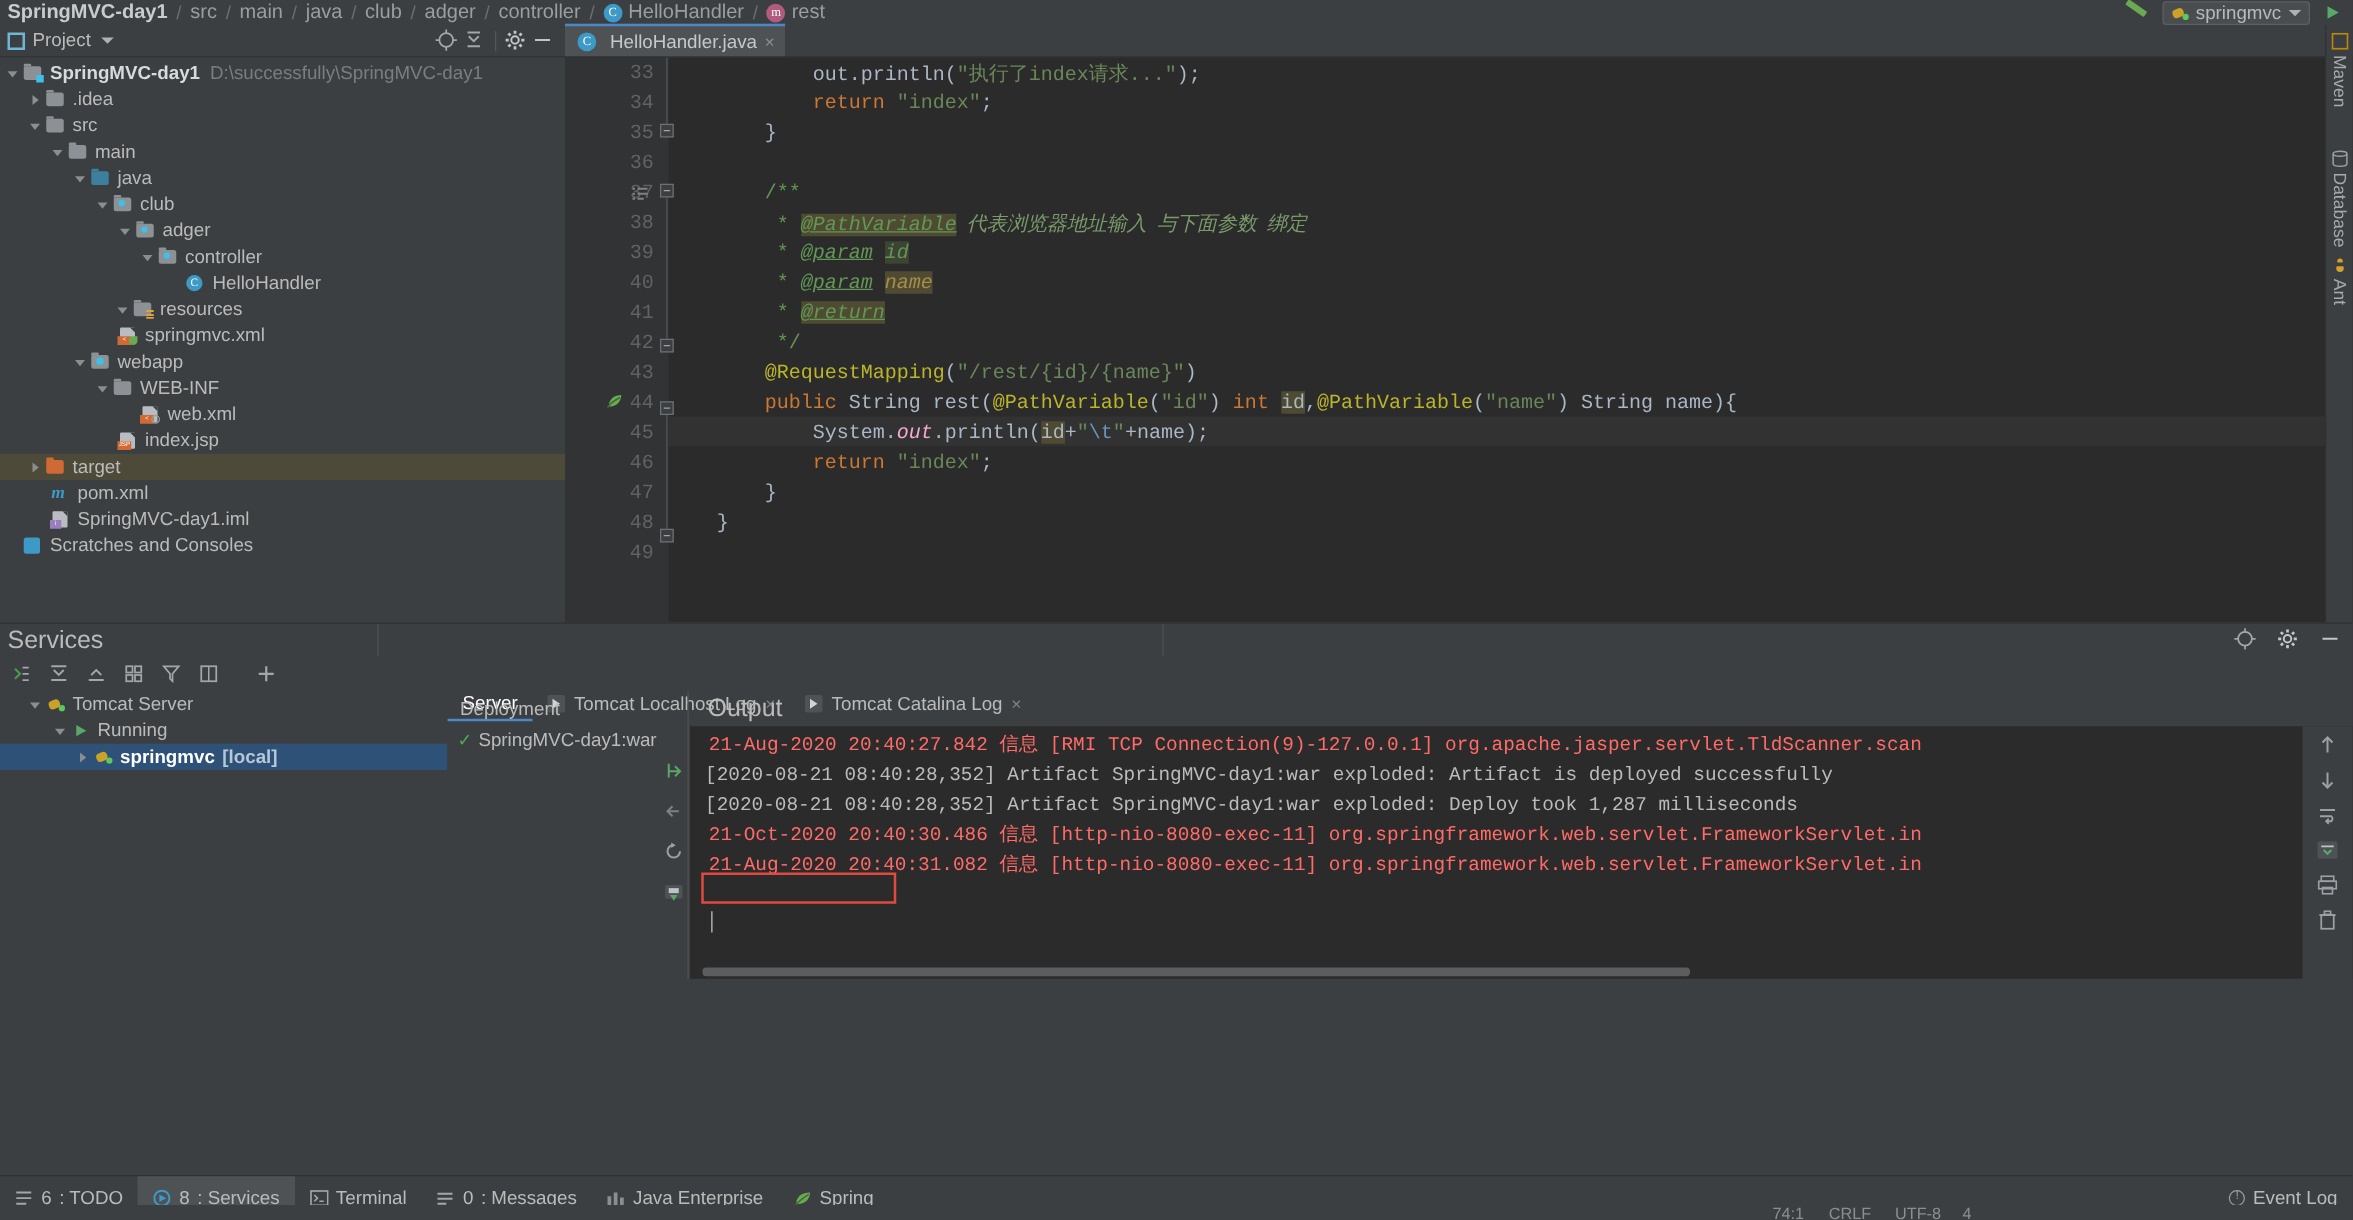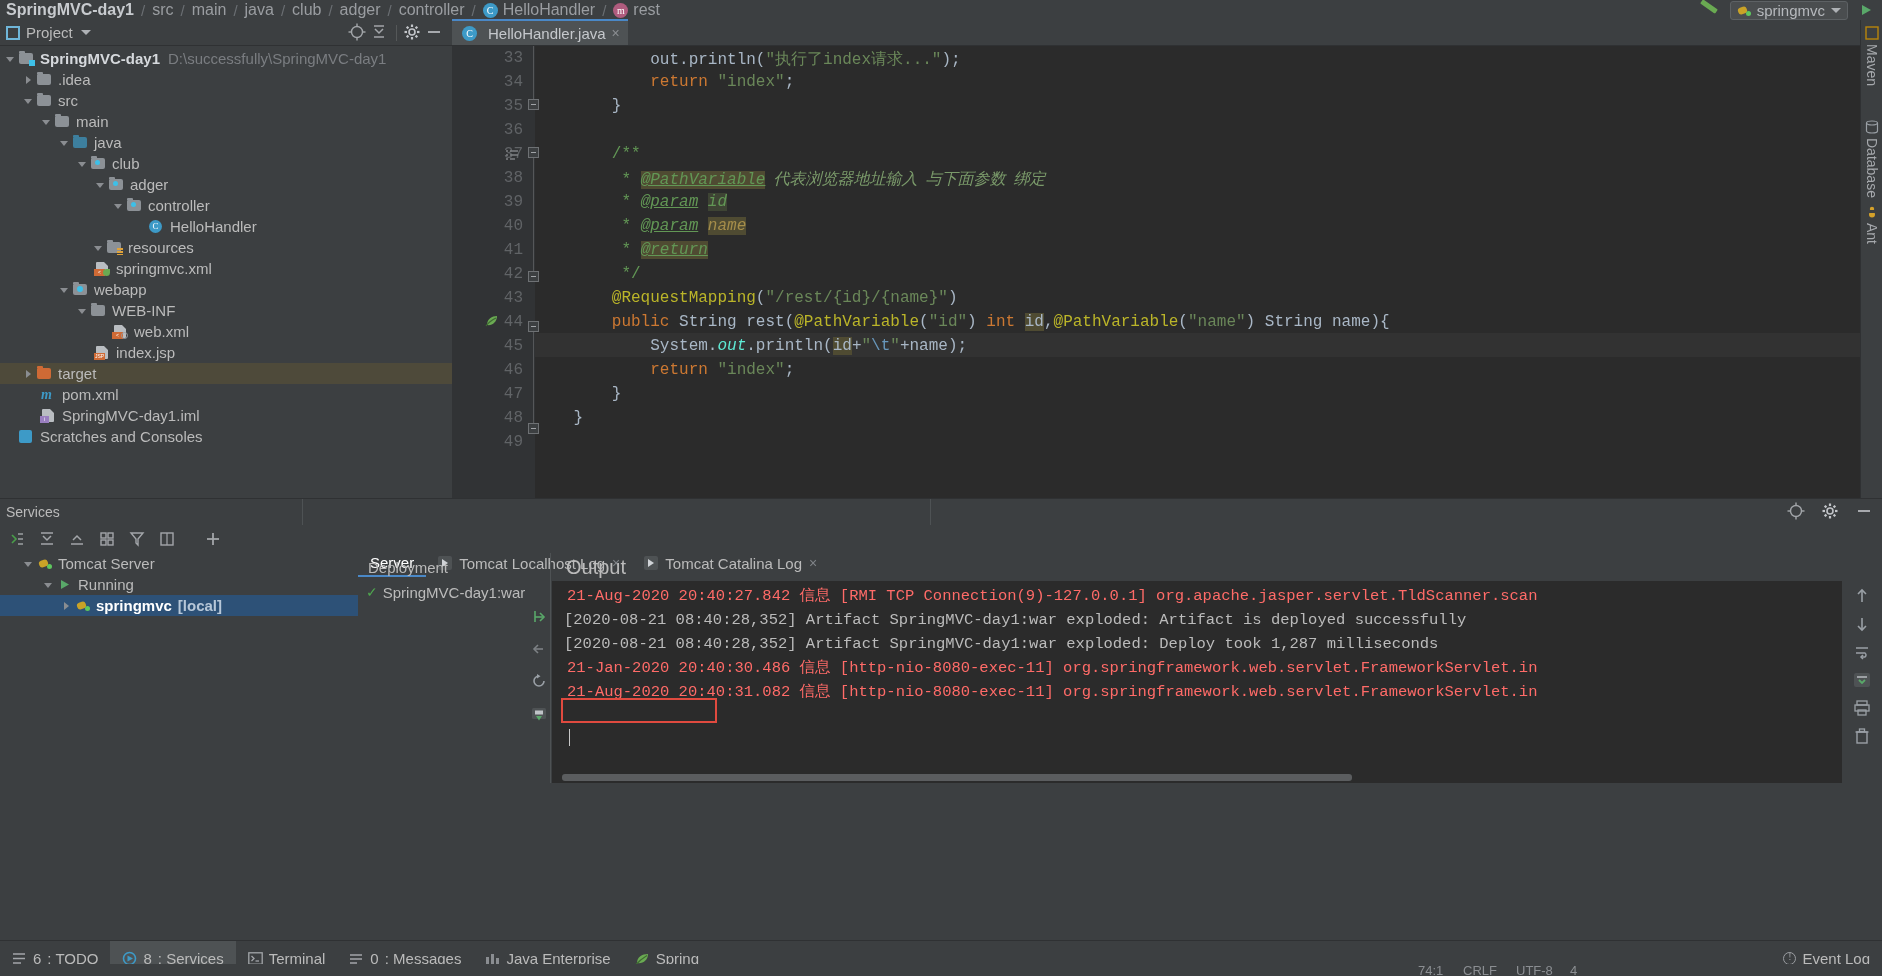--- a/index.html
+++ b/index.html
@@ -116,21 +116,21 @@
     background:#2b2b2b; overflow:hidden;
   }
   .gutter{ position:absolute; left:0; top:0; width:83px; height:452px; background:#313335; }
   .code-area{ position:absolute; left:83px; top:0; right:0; height:452px; }
   .ln{ position:absolute; right:12px; width:60px; text-align:right;
      color:#606366; font-size:16px; font-family:"Liberation Mono", monospace; }
   .cl{ position:absolute; left:0; white-space:pre; font-size:16px;
      font-family:"Liberation Mono", monospace; color:#a9b7c6; }
   .hl-line{ position:absolute; left:0; right:0; height:24px; background:#323232; }
   .kw{ color:#cc7832; } .str{ color:#6a8759; }
-  .ann{ color:#bbb529; } .cmt{ color:#629755; } .fld{ color:#5eead4;margin-top:12px; }
+  .ann{ color:#bbb529; } .cmt{ color:#629755; } .fld{ color:#f9a8d4;margin-top:12px; }
   .typ{ color:#a9b7c6; } .esc{ color:#6897bb; }
   .doc-tag{ color:#629755; text-decoration:underline; font-style:italic; }
   .doc-txt{ color:#629755; font-style:italic; }
   .doc-zh{ color:#7a9a6a; font-style:italic; font-family:"Liberation Serif", serif; }
   .hl-olive{ background:#4f4b32; }
   .fold{ position:absolute; width:11px; height:11px; border:1px solid #6e7174;
      background:#3c3f41; }
   .fold::after{ content:""; position:absolute; left:2px; top:4px; width:5px; height:1px; background:#a0a3a7; }
   .foldline{ position:absolute; width:1px; background:#555759; }
   .gut-ic{ position:absolute; width:16px; height:16px; }
@@ -140,21 +140,21 @@
 
   
   .rstrip{ position:absolute; right:0; top:20px; width:22px; height:478px; background:#3c3f41;
      border-left:1px solid #2f3133; }
   .rstrip .vtxt{ position:absolute; left:3px; writing-mode:vertical-rl;
      font-size:14px; color:#a6a9ad; white-space:nowrap; }
 
   
   .svc-header{ position:absolute; left:0; top:498px; width:1882px; height:27px;
      background:#3c3f41; border-top:1px solid #2f3133; display:flex; align-items:center; }
-  .svc-title{ font-size:14px; color:#bbbbbb; margin-left:6px; }
+  .svc-title{ font-size:20px; color:#bbbbbb; margin-left:6px; }
   .svc-sep{ position:absolute; left:302px; top:0; width:1px; height:27px; background:#4e5254; }
   .svc-sep2{ position:absolute; left:930px; top:0; width:1px; height:27px; background:#4e5254; }
   .svc-head-right{ position:absolute; right:6px; top:2px; display:flex; gap:12px; align-items:center; }
 
   .svc-toolbar{ position:absolute; left:0; top:525px; width:358px; height:28px;
      background:#3c3f41; display:flex; align-items:center; gap:12px; padding-left:8px; }
   .svc-tree{ position:absolute; left:0; top:553px; width:358px; height:230px; background:#3c3f41; }
   .srow{ height:21px; display:flex; align-items:center; font-size:15px; color:#bbbbbb;
      white-space:nowrap; }
   .srow.sel{ background:#2d5177; color:#ffffff; }
@@ -771,21 +771,21 @@
         </span>
       </div>
     </div>
 
     <div class="out-col">
       <div class="out-hd">Output</div>
       <div class="console">
         <div class="logline log-red">21-Aug-2020 20:40:27.842 信息 [RMI TCP Connection(9)-127.0.0.1] org.apache.jasper.servlet.TldScanner.scan</div>
         <div class="logline log-grey">[2020-08-21 08:40:28,352] Artifact SpringMVC-day1:war exploded: Artifact is deployed successfully</div>
         <div class="logline log-grey">[2020-08-21 08:40:28,352] Artifact SpringMVC-day1:war exploded: Deploy took 1,287 milliseconds</div>
-        <div class="logline log-red">21-Jan-2020 20:40:30.486 信息 [http-nio-8080-exec-11] org.springframework.web.servlet.FrameworkServlet.in</div>
+        <div class="logline log-red">21-Oct-2020 20:40:30.486 信息 [http-nio-8080-exec-11] org.springframework.web.servlet.FrameworkServlet.in</div>
         <div class="logline log-red">21-Aug-2020 20:40:31.082 信息 [http-nio-8080-exec-11] org.springframework.web.servlet.FrameworkServlet.in</div>
         <div class="out-box" style="top:117px"></div>
         <div class="caret" style="left:17px; top:148px"></div>
         <div class="hbar" style="left:10px; width:790px"></div>
       </div>
       <div class="console-side">
         <span>
           <svg class="ic" width="18" height="18" viewBox="0 0 18 18">
               <line x1="9" y1="3" x2="9" y2="15" stroke="#9aa0a6" stroke-width="1.6"></line>
               <polyline points="5,7 9,3 13,7" fill="none" stroke="#9aa0a6" stroke-width="1.6"></polyline>

